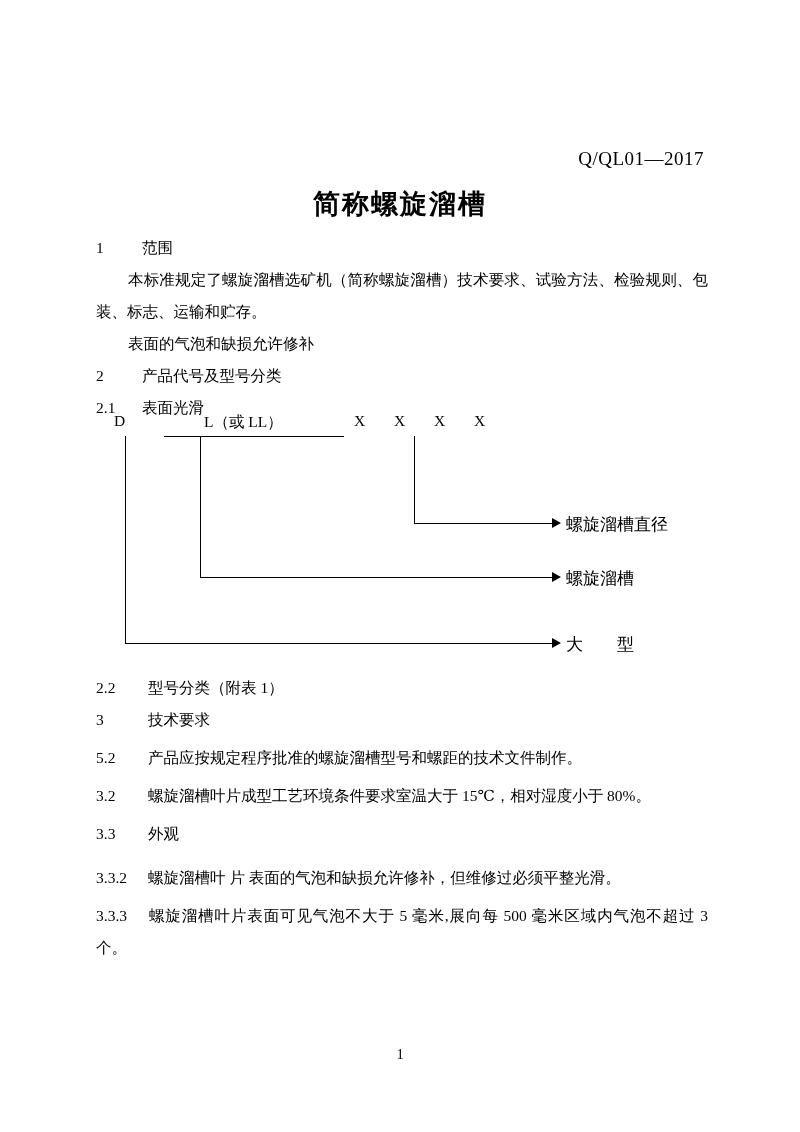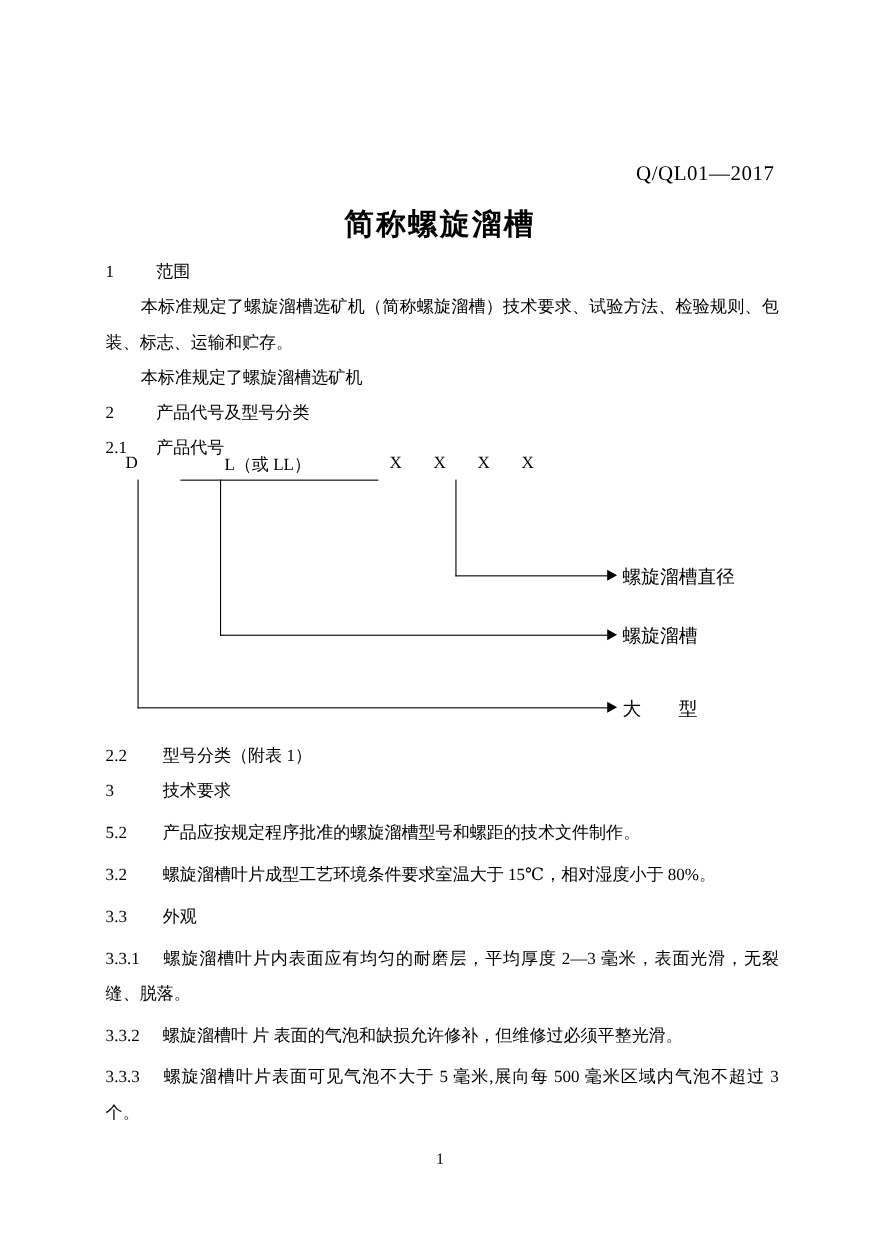--- a/index.html
+++ b/index.html
@@ -142,30 +142,30 @@
 
   <div class="body-block">
 
     <div class="num-line">
       <span class="num">1</span>
       <span class="txt">范围</span>
     </div>
 
     <div class="para">本标准规定了螺旋溜槽选矿机（简称螺旋溜槽）技术要求、试验方法、检验规则、包装、标志、运输和贮存。</div>
 
-    <div class="para">本标准规定了螺旋溜槽选矿机</div>
+    <div class="para">表面的气泡和缺损允许修补</div>
 
     <div class="num-line">
       <span class="num">2</span>
       <span class="txt">产品代号及型号分类</span>
     </div>
 
     <div class="num-line">
       <span class="num">2.1</span>
-      <span class="txt">产品代号</span>
+      <span class="txt">表面光滑</span>
     </div>
 
   </div>
 
   <div class="diagram">
 
     <span class="dtext" style="left:18px; top:0px;">D</span>
     <span class="dtext" style="left:68px; top:0px;margin-left:40px;">L（或 LL）</span>
     <span class="dtext" style="left:258px; top:0px;">X</span>
     <span class="dtext" style="left:298px; top:0px;">X</span>
@@ -219,23 +219,20 @@
 
     <div class="spacer-sm"></div>
 
     <div class="num-line">
       <span class="num wide">3.3</span>
       <span class="txt">外观</span>
     </div>
 
     <div class="spacer-sm"></div>
 
-    <div class="para-hang">
-      <span class="lbl">3.3.1</span><span>螺旋溜槽叶片内表面应有均匀的耐磨层，平均厚度 2—3 毫米，表面光滑，无裂缝、脱落。</span>
-    </div>
 
     <div class="spacer-sm"></div>
 
     <div class="para-hang">
       <span class="lbl">3.3.2</span><span>螺旋溜槽叶  片 表面的气泡和缺损允许修补，但维修过必须平整光滑。</span>
     </div>
 
     <div class="spacer-sm"></div>
 
     <div class="para-hang">

